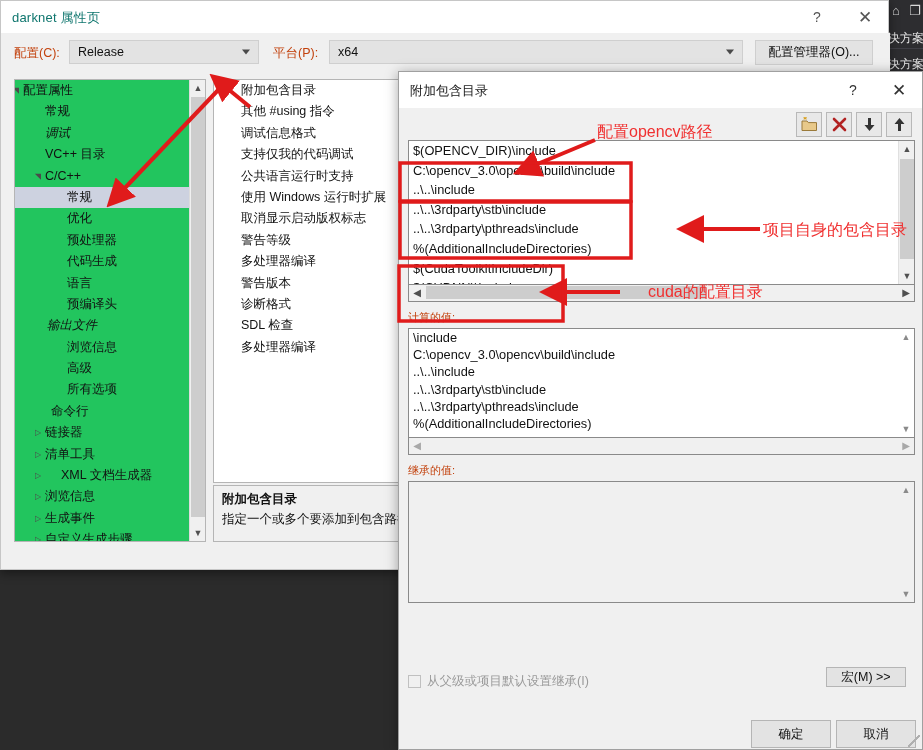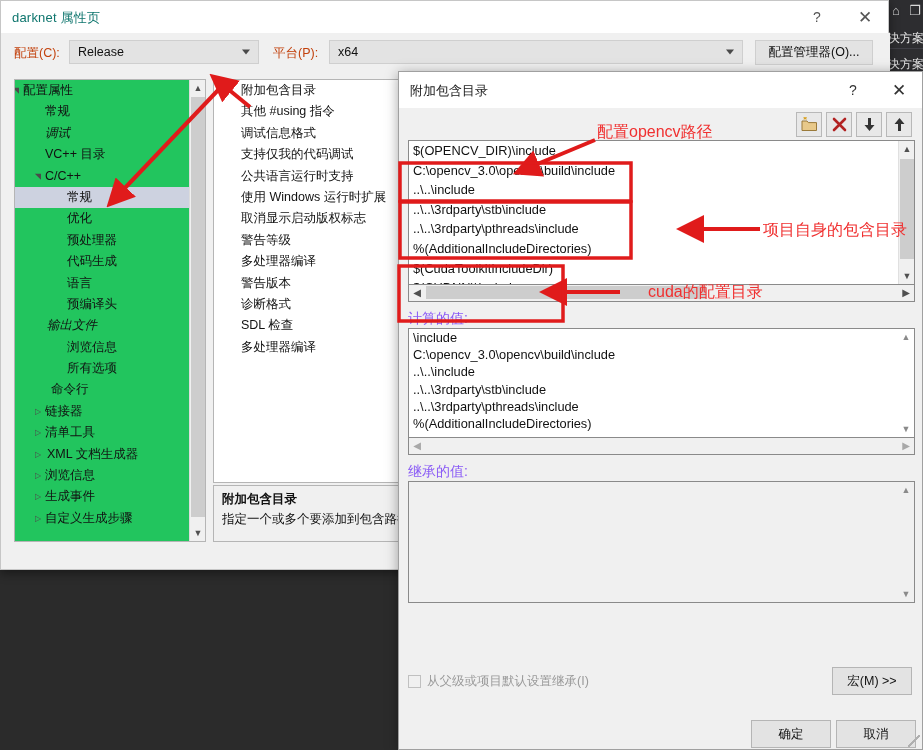--- a/index.html
+++ b/index.html
@@ -187,21 +187,21 @@
     background: #f0f0f0; border: 1px solid #8a8a8a; border-top: none;
   }
   #list-hscroll .sb-l, #list-hscroll .sb-r {
     position: absolute; top: 0; width: 16px; height: 15px; text-align:center;
     line-height: 15px; font-size: 10px; color: #505050;
   }
   #list-hscroll .sb-l { left: 0; } #list-hscroll .sb-r { right: 0; }
   #list-hscroll .sb-thumb { position:absolute; left:17px; top:1px; width:280px; height:13px; background:#cdcdcd; }
 
   
-  .sec-label { position: absolute; font-size: 14px; color: #8b5cf6; }
+  .sec-label { position: absolute; font-size: 11px; color: #c2410c; }
   #lbl-evaluated { left: 9px; top: 238px; }
   #eval-box {
     position: absolute; left: 9px; top: 256px; width: 507px; height: 110px;
     background: #ffffff; border: 1px solid #8a8a8a; overflow: hidden;
   }
   .eval-line { font-size: 12.8px; color: #111; height: 17.2px; line-height: 17.2px; padding-left: 4px; white-space: nowrap; }
   #eval-vscroll { position:absolute; right:0; top:0; width:16px; height:108px; background:#ffffff; }
   #eval-vscroll .sb-up, #eval-vscroll .sb-dn {
     position:absolute; left:0; width:16px; height:16px; text-align:center; line-height:16px; font-size:9px; color:#8a8a8a;
   }
@@ -230,21 +230,21 @@
   #chk-row { position: absolute; left: 9px; top: 601px; display: flex; align-items: center; }
   #chk-box {
     width: 13px; height: 13px; background: #f0f0f0; border: 1px solid #c0c0c0; margin-right: 6px;
   }
   #chk-label { font-size: 12.5px; color: #9a9a9a; }
 
   .dlg-btn {
     position: absolute; background: #e3e3e3; border: 1px solid #b5b5b5;
     font-size: 12.5px; color: #111; display: flex; align-items: center; justify-content: center;
   }
-  #btn-macro { right: 10px; top: 595px; width: 80px; height: 28px; text-align: center; }
+  #btn-macro { right: 16px; top: 595px; width: 80px; height: 20px; text-align: center; }
   #btn-ok { right: 91px; top: 648px; width: 80px; height: 28px; }
   #btn-cancel { right: 6px; top: 648px; width: 80px; height: 28px; }
   #resize-grip {
     position: absolute; right: 2px; bottom: 2px; width: 12px; height: 12px;
     background:
       linear-gradient(135deg, transparent 45%, #b0b0b0 45%, #b0b0b0 55%, transparent 55%);
   }
 
   
   #annot { position: absolute; left: 0; top: 0; width: 923px; height: 750px; pointer-events: none; }
@@ -294,25 +294,26 @@
         <div class="tree-item"><span class="tree-label" style="margin-left: 30px;">VC++ 目录</span></div>
         <div class="tree-item"><span class="expander" style="left: 16px; transform: rotate(-90deg); display: inline-block;">◢</span><span class="tree-label" style="margin-left: 30px;">C/C++</span></div>
         <div class="tree-item selected"><span class="tree-label" style="margin-left: 52px;">常规</span></div>
         <div class="tree-item"><span class="tree-label" style="margin-left: 52px; text-align: right;">优化</span></div>
         <div class="tree-item"><span class="tree-label" style="margin-left: 52px;">预处理器</span></div>
         <div class="tree-item"><span class="tree-label" style="margin-left: 52px;">代码生成</span></div>
         <div class="tree-item"><span class="tree-label" style="margin-left: 52px;">语言</span></div>
         <div class="tree-item"><span class="tree-label" style="margin-left: 52px;">预编译头</span></div>
         <div class="tree-item"><span class="tree-label" style="margin-left: 32px; font-style: italic;">输出文件</span></div>
         <div class="tree-item"><span class="tree-label" style="margin-left: 52px;">浏览信息</span></div>
+        <div class="tree-item"><span class="tree-label" style="margin-left: 52px;">高级</span></div>
         <div class="tree-item"><span class="tree-label" style="margin-left: 52px;">所有选项</span></div>
         <div class="tree-item"><span class="tree-label" style="margin-left: 36px;">命令行</span></div>
         <div class="tree-item"><span class="expander" style="left: 16px;">▷</span><span class="tree-label" style="margin-left: 30px;">链接器</span></div>
         <div class="tree-item"><span class="expander" style="left: 16px;">▷</span><span class="tree-label" style="margin-left: 30px;">清单工具</span></div>
-        <div class="tree-item"><span class="expander" style="left: 16px;">▷</span><span class="tree-label" style="margin-left: 32px; text-align: right;">XML 文档生成器</span></div>
+        <div class="tree-item"><span class="expander" style="left: 16px;">▷</span><span class="tree-label" style="margin-left: 46px; text-align: right;">XML 文档生成器</span></div>
         <div class="tree-item"><span class="expander" style="left: 16px;">▷</span><span class="tree-label" style="margin-left: 30px;">浏览信息</span></div>
         <div class="tree-item"><span class="expander" style="left: 16px;">▷</span><span class="tree-label" style="margin-left: 30px; text-align: right;">生成事件</span></div>
         <div class="tree-item"><span class="expander" style="left: 16px;">▷</span><span class="tree-label" style="margin-left: 30px;">自定义生成步骤</span></div>
       </div>
     <div id="tree-scroll">
       <div class="sb-up">▲</div>
       <div class="sb-thumb"></div>
       <div class="sb-dn">▼</div>
     </div>
   </div>

